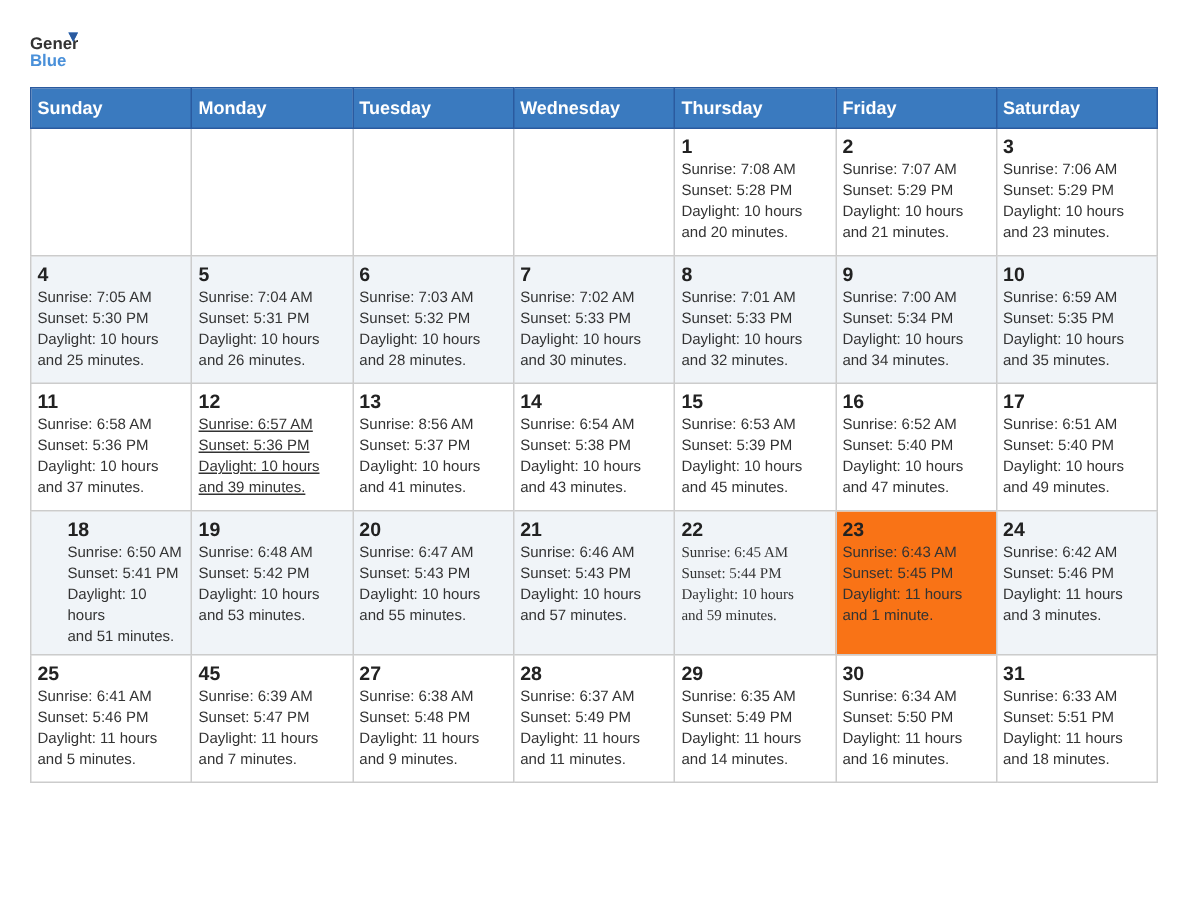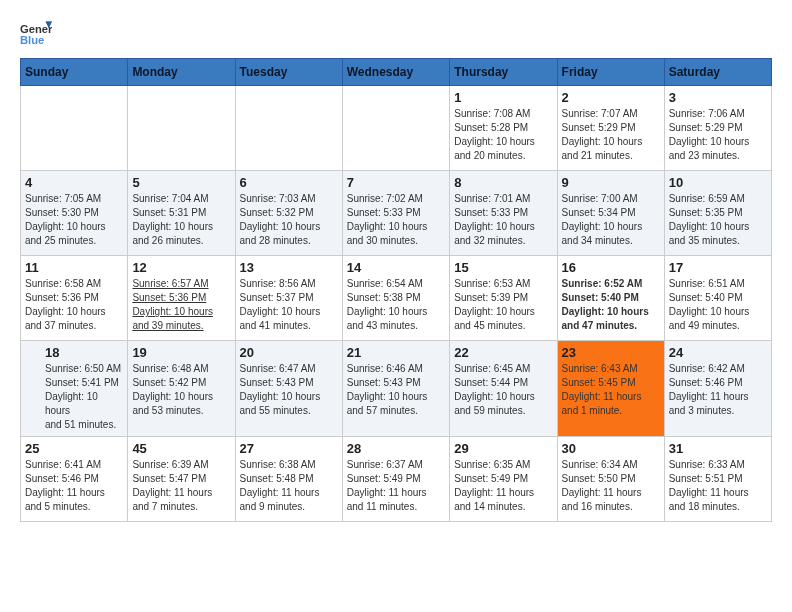--- a/index.html
+++ b/index.html
@@ -37,21 +37,21 @@
       font-size: 14px;
       color: #555;
     }
     .calendar-table {
       width: 100%;
       border-collapse: collapse;
       font-size: 11px;
     }
     .calendar-table th {
       background-color: #3a7abf;
-      color: #0f172a;
+      color: #ffffff;
       padding: 6px 4px;
       text-align: left;
       font-size: 12px;
       border: 1px solid #2a5a9f;
     }
     .calendar-table td {
       border: 1px solid #ccc;
       vertical-align: top;
       padding: 4px;
       height: 85px;
@@ -220,21 +220,21 @@
         </td>
         <td>
           <div class="day-number">15</div>
           <div class="day-info" style="white-space: pre-line;">Sunrise: 6:53 AM
 Sunset: 5:39 PM
 Daylight: 10 hours
 and 45 minutes.</div>
         </td>
         <td>
           <div class="day-number">16</div>
-          <div class="day-info" style="white-space: pre-line; font-weight: bold;">Sunrise: 6:52 AM
+          <div class="day-info" style="white-space: pre-line;">Sunrise: 6:52 AM
 Sunset: 5:40 PM
 Daylight: 10 hours
 and 47 minutes.</div>
         </td>
         <td>
           <div class="day-number">17</div>
           <div class="day-info" style="white-space: pre-line;">Sunrise: 6:51 AM
 Sunset: 5:40 PM
 Daylight: 10 hours
 and 49 minutes.</div>
@@ -264,21 +264,21 @@
         </td>
         <td style="background-color: rgb(240, 244, 248);">
           <div class="day-number">21</div>
           <div class="day-info" style="white-space: pre-line;">Sunrise: 6:46 AM
 Sunset: 5:43 PM
 Daylight: 10 hours
 and 57 minutes.</div>
         </td>
         <td style="background-color: rgb(240, 244, 248);">
           <div class="day-number">22</div>
-          <div class="day-info" style="white-space: pre-line;">Sunrise: 6:45 AM
+          <div class="day-info" style="white-space: pre-line; font-family: Liberation Serif, serif;">Sunrise: 6:45 AM
 Sunset: 5:44 PM
 Daylight: 10 hours
 and 59 minutes.</div>
         </td>
         <td style="background-color: #f97316; margin-top: 43px;">
           <div class="day-number">23</div>
           <div class="day-info" style="white-space: pre-line;">Sunrise: 6:43 AM
 Sunset: 5:45 PM
 Daylight: 11 hours
 and 1 minute.</div>

